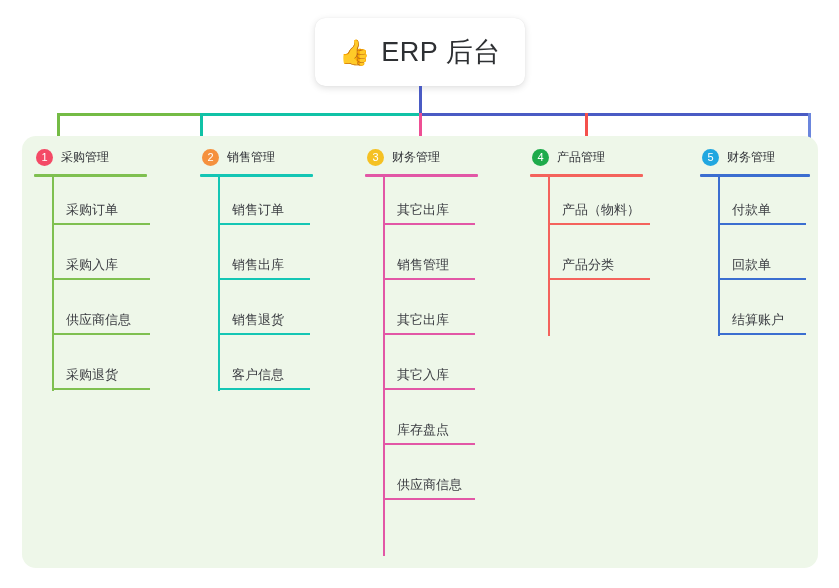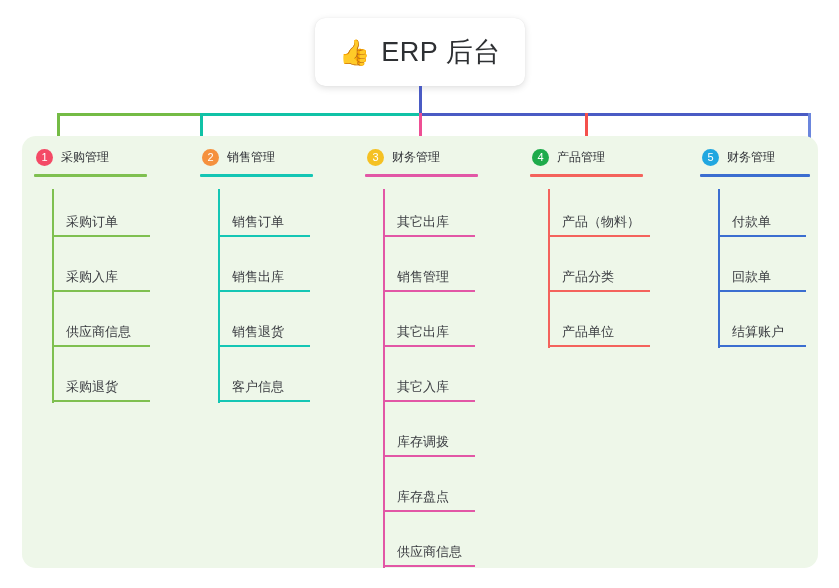--- a/index.html
+++ b/index.html
@@ -101,21 +101,21 @@
   }
   .col-head-rule {
     margin-top: 6px;
     height: 3px;
     border-radius: 1px;
   }
 
   
   .children {
     position: relative;
-    margin-top: 12px;
+    margin-top: 0;
     padding-left: 18px;
   }
   .spine {
     position: absolute;
     left: 18px;
     top: 0;
     width: 2px;
   }
   .item {
     position: relative;
@@ -235,24 +235,20 @@
           </div>
           <div class="item">
             <span class="item-label">其它出库</span>
             <div class="item-rule" style="width: 90px; background: rgb(226, 87, 166);"></div>
           </div>
           <div class="item">
             <span class="item-label">其它入库</span>
             <div class="item-rule" style="width: 90px; background: rgb(226, 87, 166);"></div>
           </div>
           <div class="item">
-            <span class="item-label">库存调拨</span>
-            <div class="item-rule" style="width: 90px; background: rgb(226, 87, 166);"></div>
-          </div>
-          <div class="item">
             <span class="item-label">库存盘点</span>
             <div class="item-rule" style="width: 90px; background: rgb(226, 87, 166);"></div>
           </div>
           <div class="item">
             <span class="item-label">供应商信息</span>
             <div class="item-rule" style="width: 90px; background: rgb(226, 87, 166);"></div>
           </div>
         </div>
       </div>
       <div class="col" style="left: 530px;">
@@ -264,24 +260,20 @@
         <div class="children">
           <div class="spine" style="height: 159px; background: rgb(244, 99, 92);"></div>
           <div class="item">
             <span class="item-label">产品（物料）</span>
             <div class="item-rule" style="width: 100px; background: rgb(244, 99, 92);"></div>
           </div>
           <div class="item">
             <span class="item-label">产品分类</span>
             <div class="item-rule" style="width: 100px; background: rgb(244, 99, 92);"></div>
           </div>
-          <div class="item">
-            <span class="item-label">产品单位</span>
-            <div class="item-rule" style="width: 100px; background: rgb(244, 99, 92);"></div>
-          </div>
         </div>
       </div>
       <div class="col" style="left: 700px;">
         <div class="col-head">
           <span class="badge" style="background: rgb(33, 167, 224);">5</span>
           <span class="col-head-label">财务管理</span>
         </div>
         <div class="col-head-rule" style="width: 110px; background: rgb(59, 110, 208);"></div>
         <div class="children">
           <div class="spine" style="height: 159px; background: rgb(59, 110, 208);"></div>

